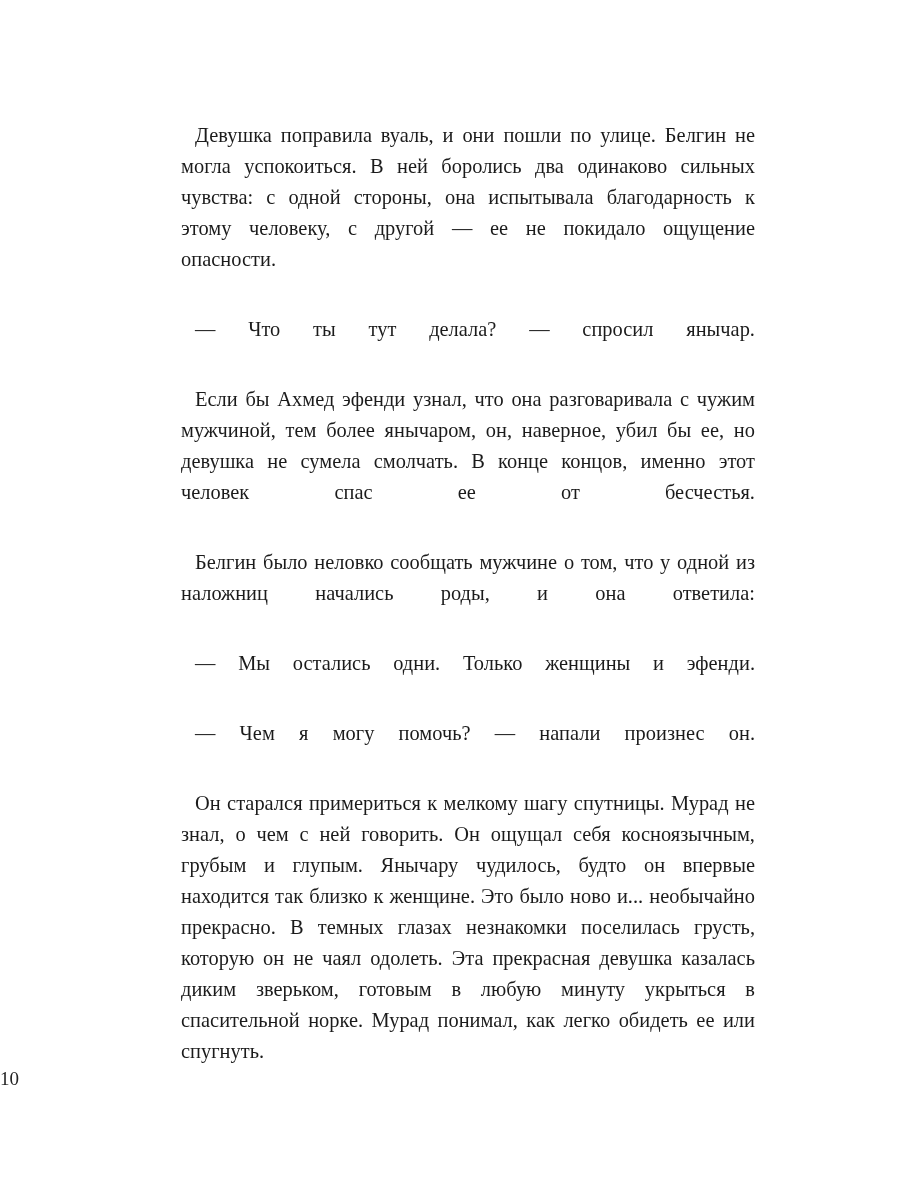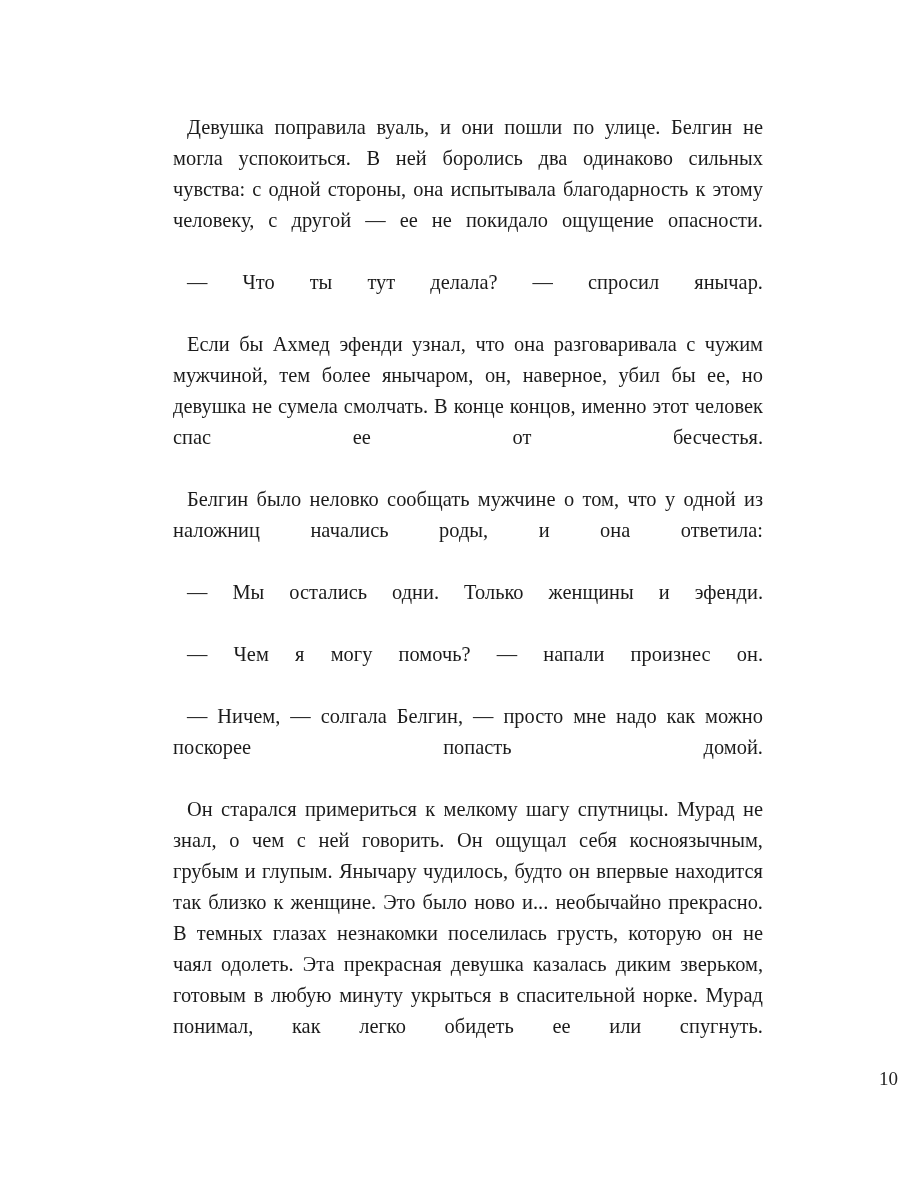--- a/index.html
+++ b/index.html
@@ -20,21 +20,21 @@
     background: #ffffff;
     box-sizing: border-box;
   }
   .text-block {
     position: absolute;
     left: 173px;
     top: 112px;
     width: 590px;
   }
   .para {
-    margin: 0;
+    margin: 8px;
     text-align: justify;
     text-justify: inter-word;
     text-indent: 14px;
     font-size: 20.4px;
     line-height: 31px;
     color: #1b1b1b;
     letter-spacing: 0.02px;
     word-spacing: 0.2px;
     -webkit-font-smoothing: antialiased;
   }
@@ -43,40 +43,39 @@
   }
   
   .para::after {
     content: "";
     display: inline-block;
     width: 100%;
   }
   .page-number {
     position: absolute;
     left: 0;
-    right: 2px;
+    right: 16px;
     top: 1066px;
-    text-align: right;
+    text-align: left;
     font-size: 19px;
     line-height: 26px;
     color: #232323;
     font-family: "Liberation Serif", "DejaVu Serif", serif;
   }
 </style>
 </head>
 <body>
 
 <div class="page">
 
   <div class="text-block">
     <p class="para">Девушка поправила вуаль, и они пошли по улице. Белгин не могла успокоиться. В ней боролись два одинаково сильных чувства: с одной стороны, она испытывала благодарность к этому человеку, с другой — ее не покидало ощущение опасности.</p>
     <p class="para">— Что ты тут делала? — спросил янычар.</p>
     <p class="para">Если бы Ахмед эфенди узнал, что она разговаривала с чужим мужчиной, тем более янычаром, он, наверное, убил бы ее, но девушка не сумела смолчать. В конце концов, именно этот человек спас ее от бесчестья.</p>
     <p class="para">Белгин было неловко сообщать мужчине о том, что у одной из наложниц начались роды, и она ответила:</p>
     <p class="para">— Мы остались одни. Только женщины и эфенди.</p>
     <p class="para">— Чем я могу помочь? — напали произнес он.</p>
-    <p class="para">— Ничем, — солгала Белгин, — просто мне надо как можно поскорее попасть домой.</p>
     <p class="para">Он старался примериться к мелкому шагу спутницы. Мурад не знал, о чем с ней говорить. Он ощущал себя косноязычным, грубым и глупым. Янычару чудилось, будто он впервые находится так близко к женщине. Это было ново и... необычайно прекрасно. В темных глазах незнакомки поселилась грусть, которую он не чаял одолеть. Эта прекрасная девушка казалась диким зверьком, готовым в любую минуту укрыться в спасительной норке. Мурад понимал, как легко обидеть ее или спугнуть.</p>
   </div>
 
   <div class="page-number">10</div>
 
 </div>
 
 </body></html>

